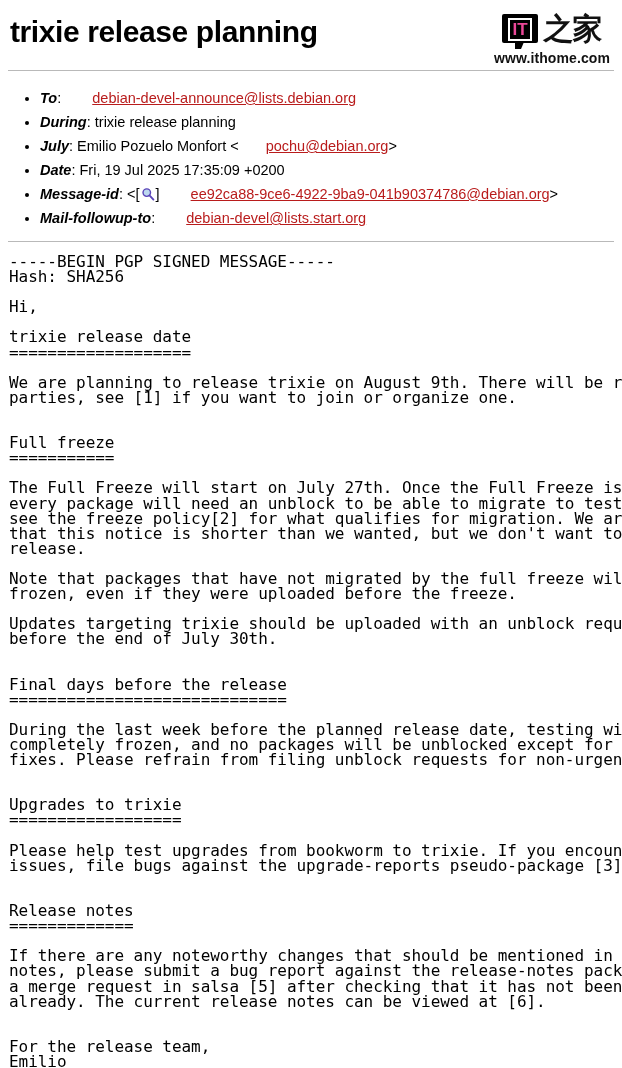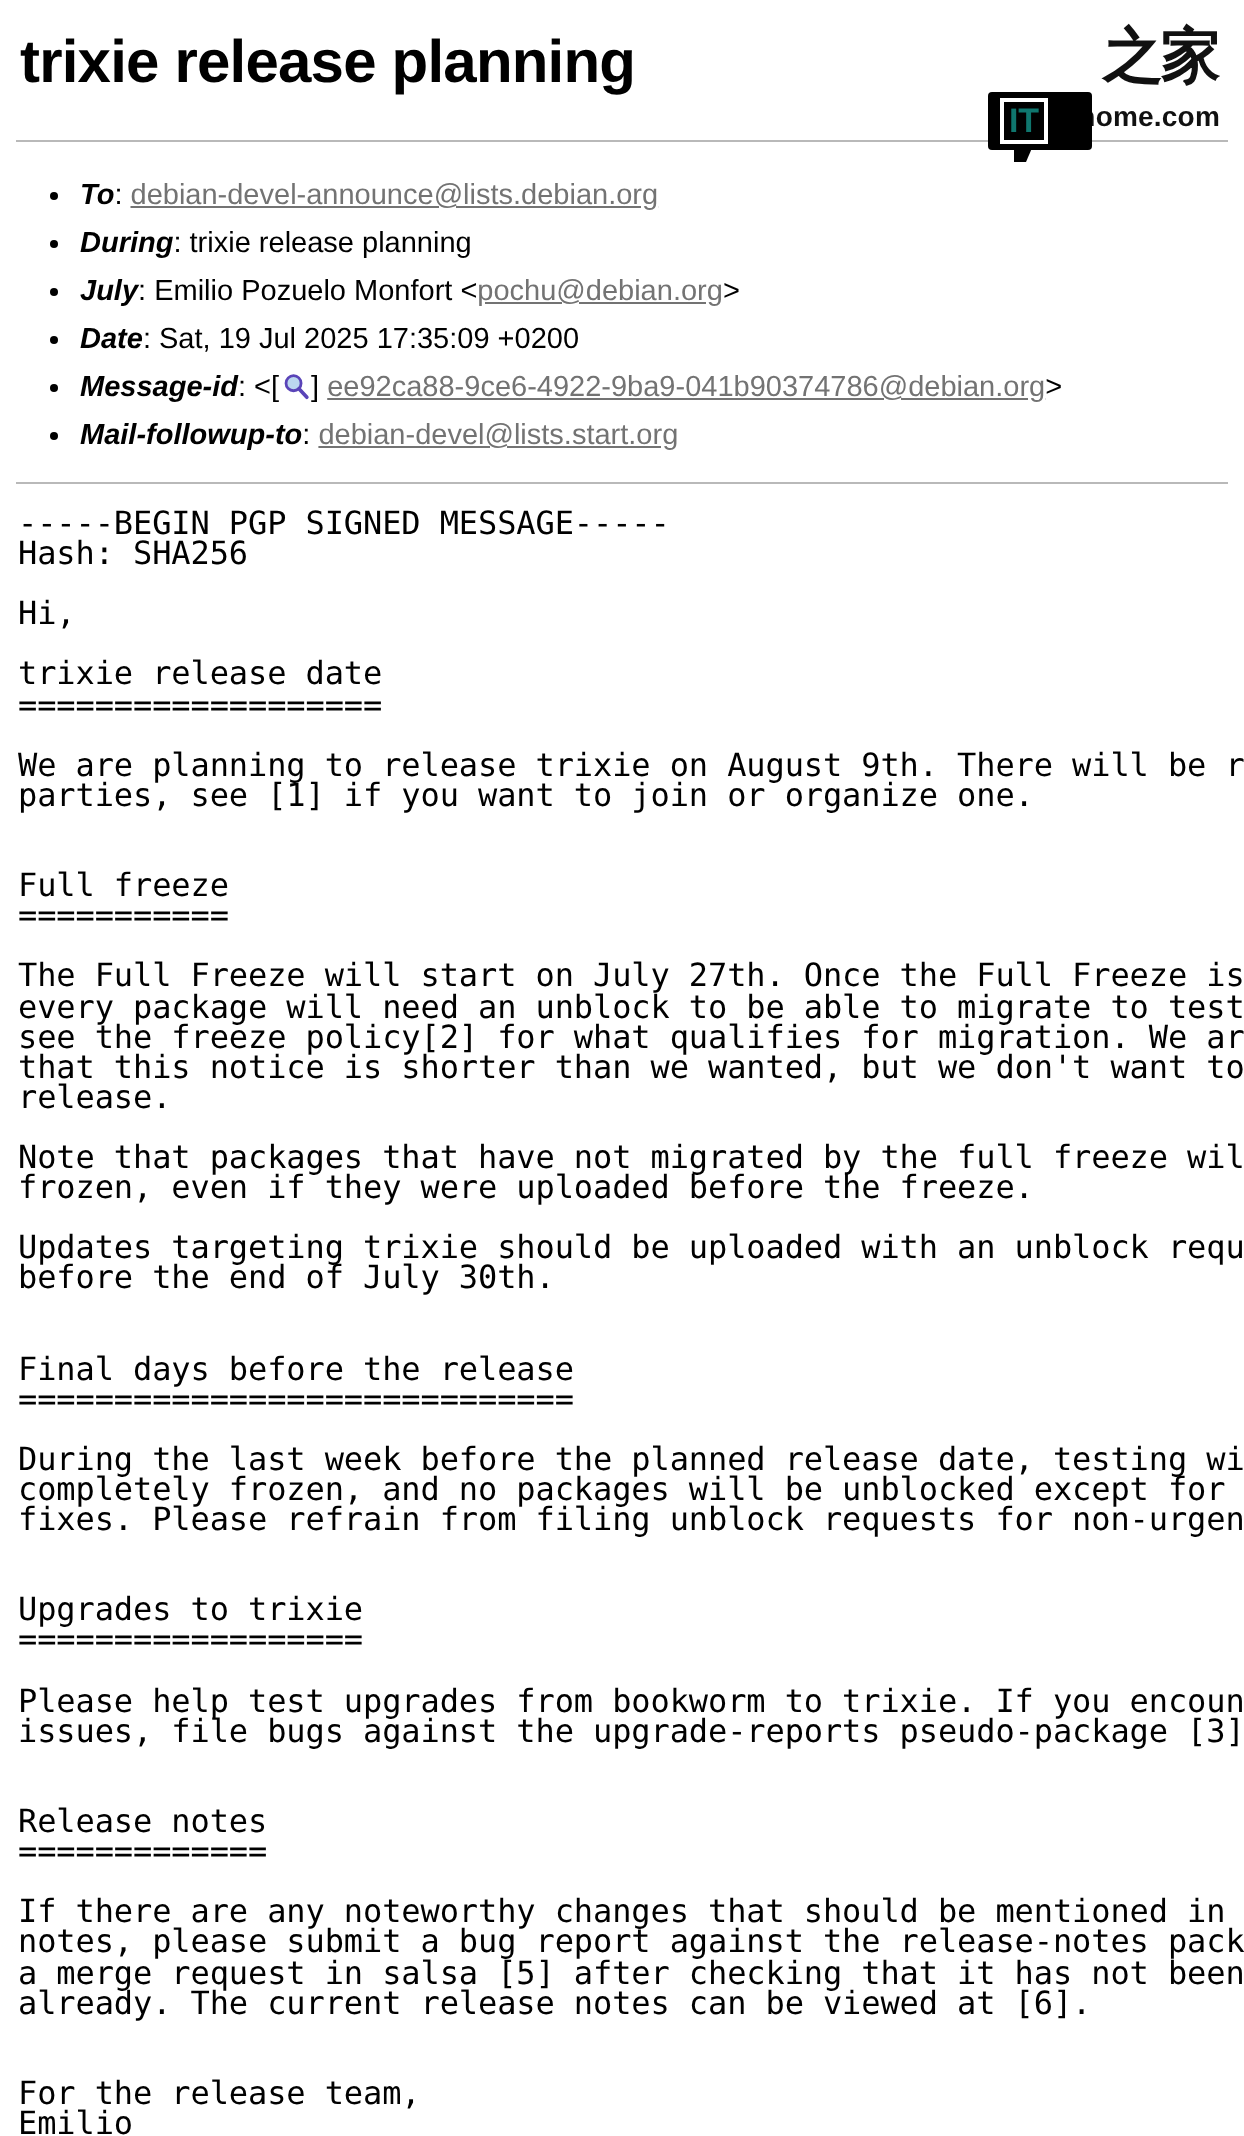--- a/index.html
+++ b/index.html
@@ -57,29 +57,28 @@
   }
   .brand-row {
     display: flex;
     align-items: flex-start;
     gap: 6px;
     height: 34px;
   }
   .brand-badge {
     position: relative;
     background: #000;
-    color: #0f766e;
+    color: #ec4899;
     font-family: "Liberation Sans", sans-serif;
     font-weight: bold;
     font-size: 21px;
     line-height: 26px;
-    padding: 1px 22px 2px 6px;
+    padding: 1px 6px 2px 6px;
     letter-spacing: 0px;
     border-radius: 2px;
-    margin-top: 32px;
   }
   .brand-badge .glyphs {
     display: inline-block;
     border: 2px solid #fff;
     padding: 0 2px;
     line-height: 19px;
     font-size: 17px;
   }
   .brand-badge::after {
     content: "";
@@ -132,22 +131,23 @@
   ul.meta li {
     margin: 0;
     padding: 0;
     white-space: nowrap;
   }
   ul.meta li .label {
     font-style: italic;
     font-weight: bold;
   }
   a.lnk {
-    color: #737373;
+    color: #b91c1c;
     text-decoration: underline;
+    margin-left: 27px;
   }
   .magnifier {
     display: inline-block;
     vertical-align: -2px;
     width: 14px;
     height: 14px;
     margin: 0 1px;
   }
 
   
@@ -191,21 +191,21 @@
 
     <li>
       <span class="label">During</span><span>: </span><span>trixie release planning</span>
     </li>
 
     <li>
       <span class="label">July</span><span>: </span><span>Emilio Pozuelo Monfort &lt;</span><a class="lnk" href="#">pochu@debian.org</a><span>&gt;</span>
     </li>
 
     <li>
-      <span class="label">Date</span><span>: </span><span>Sat, 19 Jul 2025 17:35:09 +0200</span>
+      <span class="label">Date</span><span>: </span><span>Fri, 19 Jul 2025 17:35:09 +0200</span>
     </li>
 
     <li>
       <span class="label">Message-id</span><span>: </span><span>&lt;[</span><span class="magnifier"><svg viewBox="0 0 16 16" width="14" height="14" aria-hidden="true">
             <circle cx="6.6" cy="6.4" r="4.3" fill="#bcd8ef" stroke="#5a44b8" stroke-width="1.6"></circle>
             <line x1="9.7" y1="9.6" x2="14.2" y2="14.4" stroke="#5a44b8" stroke-width="2.1" stroke-linecap="round"></line>
           </svg></span><span>] </span><a class="lnk" href="#">ee92ca88-9ce6-4922-9ba9-041b90374786@debian.org</a><span>&gt;</span>
     </li>
 
     <li>

